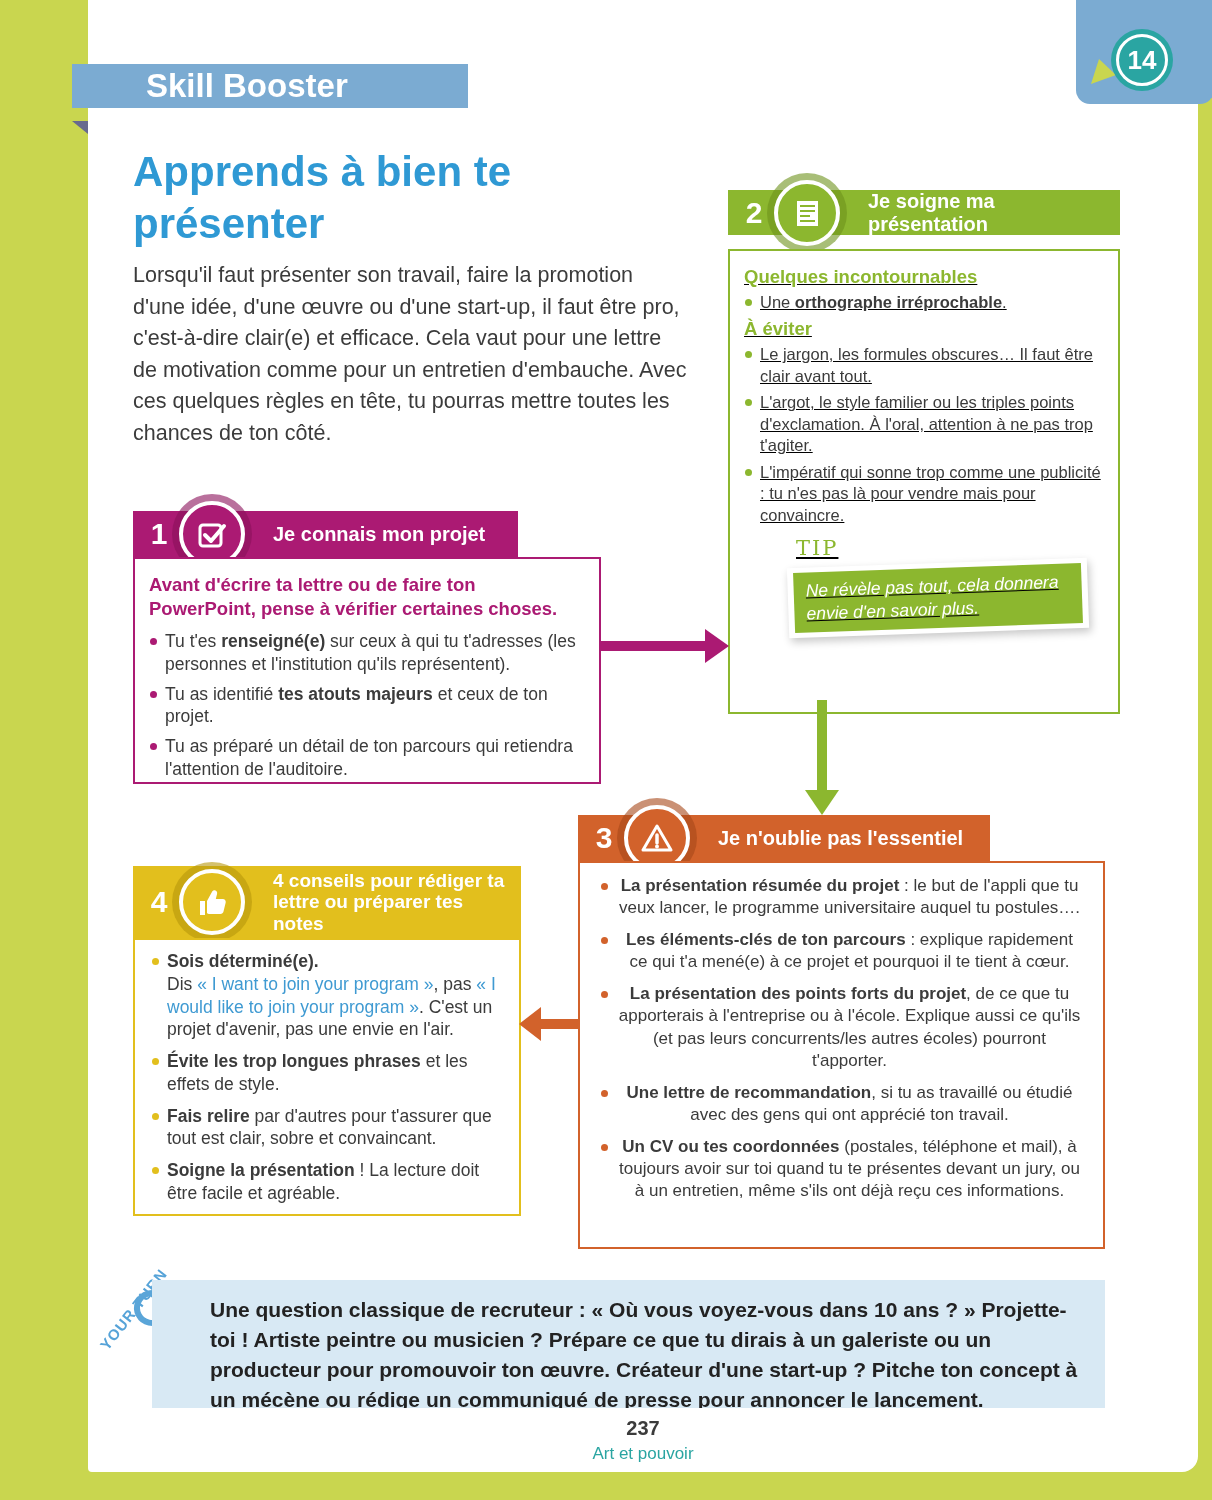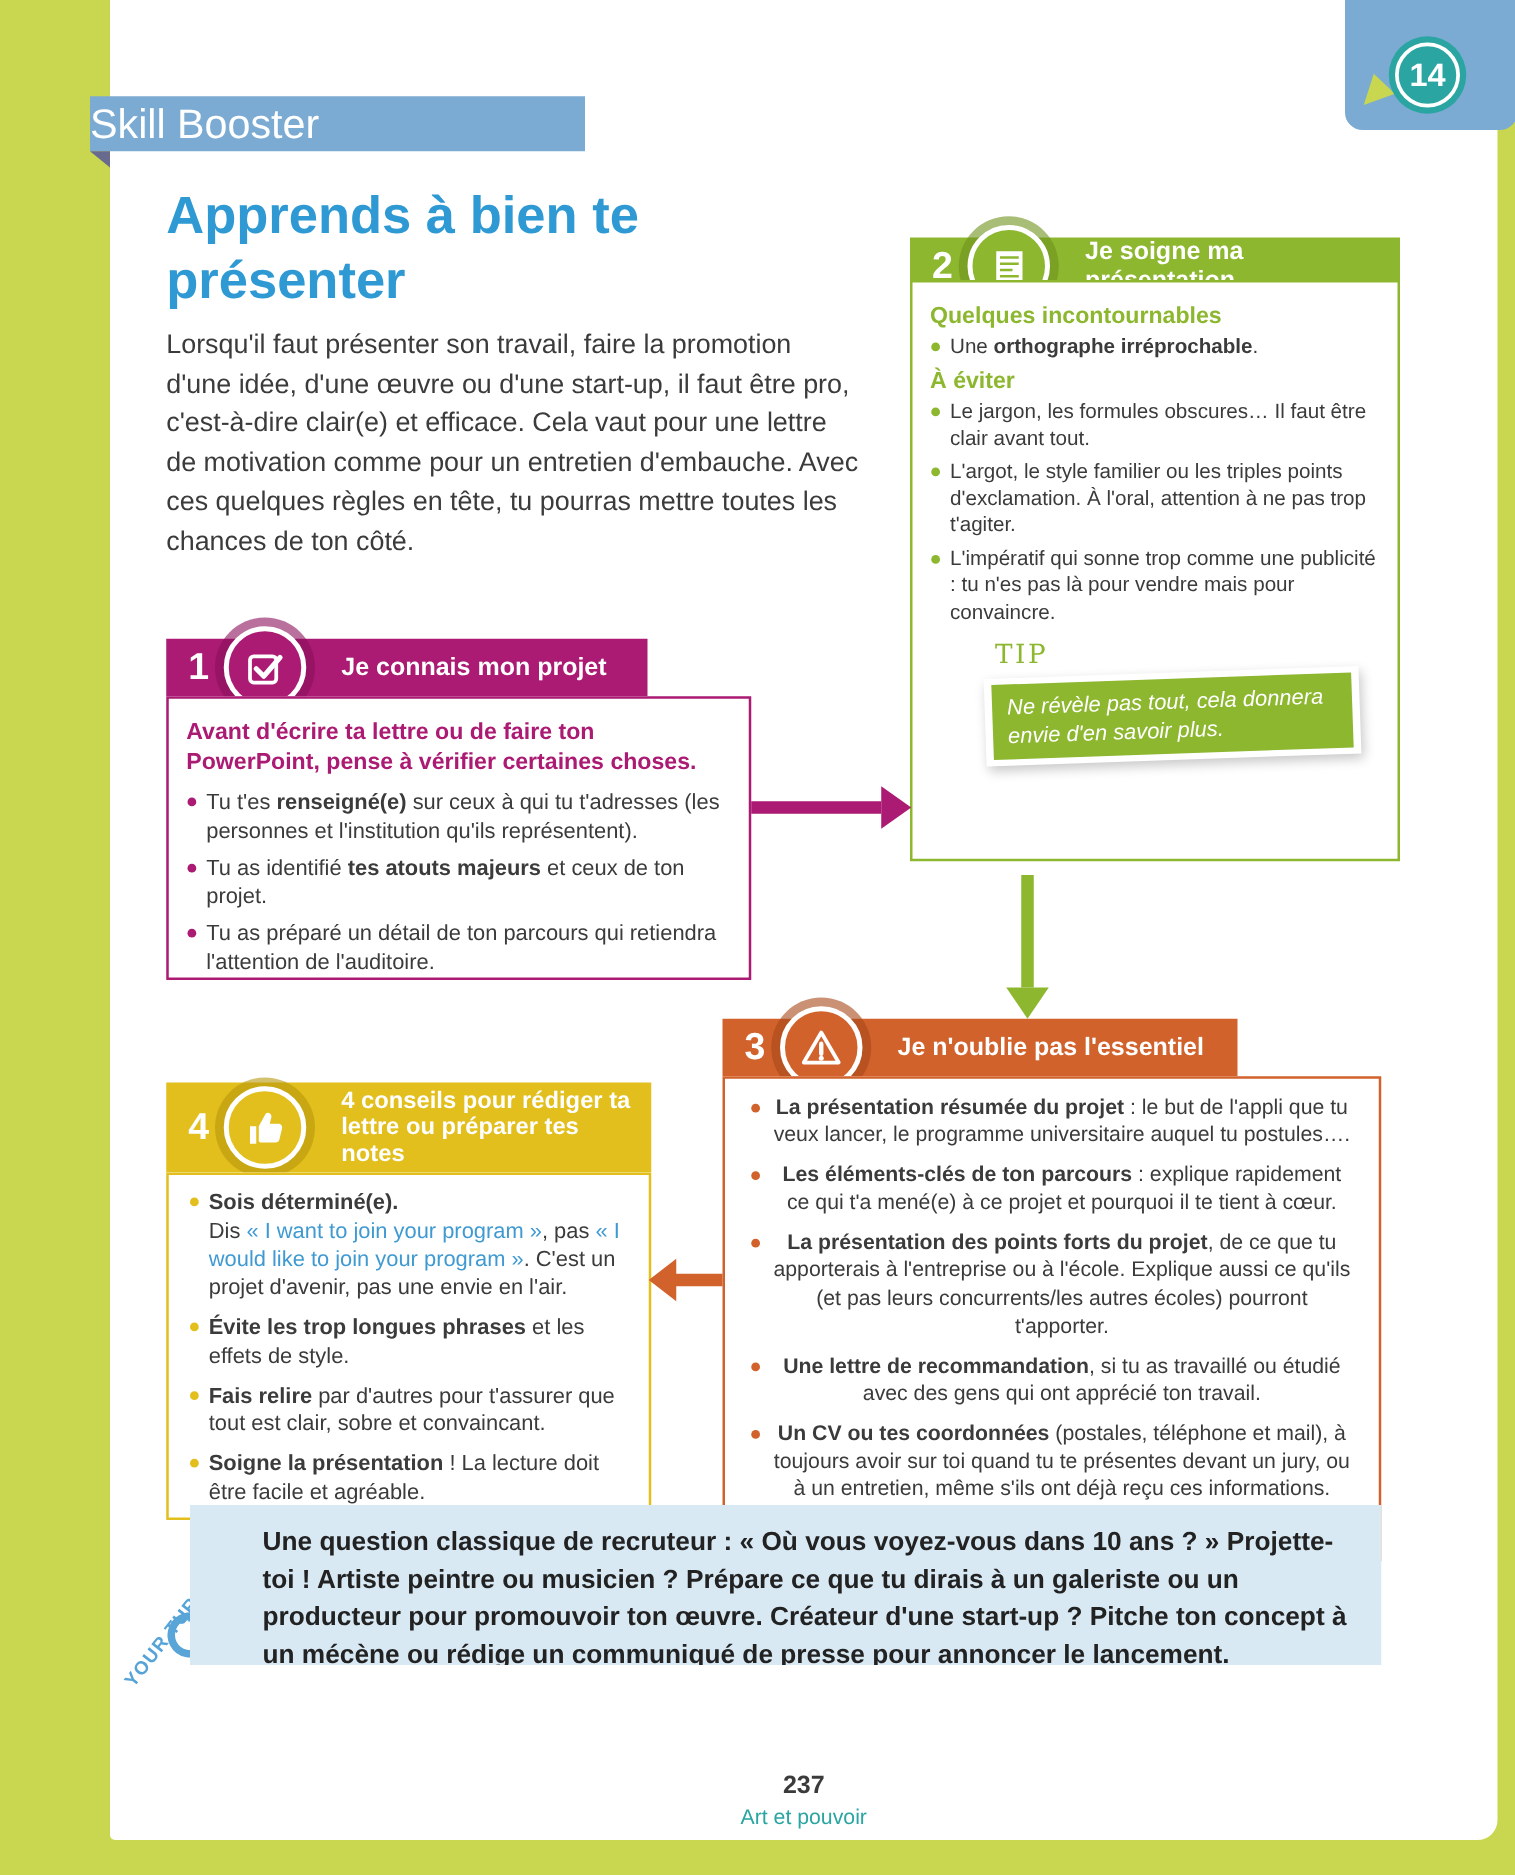--- a/index.html
+++ b/index.html
@@ -18,21 +18,21 @@
   body{font-family:"Liberation Sans",sans-serif;background:#fff;}
   #page{position:relative;width:1212px;height:1500px;background:var(--lime);overflow:hidden;}
   .content{position:absolute;left:88px;top:0;width:1110px;height:1472px;background:#fff;border-radius:0 0 16px 4px;}
 
   
   .tab14{position:absolute;left:1076px;top:0;width:138px;height:104px;background:var(--banner-blue);border-radius:0 0 14px 14px;}
   .tab-circle{position:absolute;left:40px;top:34px;width:52px;height:52px;background:var(--teal);border:3px solid #fff;border-radius:50%;box-shadow:0 0 0 5px var(--teal);display:flex;align-items:center;justify-content:center;color:#fff;font-weight:bold;font-size:26px;}
   .tab-arrow{position:absolute;left:10px;top:54px;width:36px;height:36px;}
 
   
-  .banner{position:absolute;left:72px;top:77px;width:396px;height:44px;background:var(--banner-blue);color:#fff;font-size:33px;font-weight:normal;line-height:44px;}
+  .banner{position:absolute;left:72px;top:64px;width:396px;height:44px;background:var(--banner-blue);color:#fff;font-size:33px;font-weight:bold;line-height:44px;padding-left:74px;}
   .banner-fold{position:absolute;left:72px;top:121px;width:0;height:0;border-top:13px solid #686a8e;border-left:16px solid transparent;}
 
   .page-title{position:absolute;left:133px;top:146px;width:420px;font-size:42px;font-weight:bold;color:var(--head-blue);line-height:1.23;}
   .intro{position:absolute;left:133px;top:260px;width:556px;font-size:21.5px;line-height:1.47;color:var(--text);}
 
   
   .step-header{position:absolute;display:flex;align-items:center;color:#fff;}
   .sh1{left:133px;top:511px;width:385px;height:46px;background:var(--magenta);}
   .sh2{left:728px;top:190px;width:392px;height:45px;background:var(--green);}
   .sh3{left:578px;top:815px;width:412px;height:46px;background:var(--orange);}
@@ -42,21 +42,21 @@
   .sh1 .step-circle{background:var(--magenta);box-shadow:0 0 0 7px rgba(139,17,90,.6);}
   .sh2 .step-circle{background:var(--green);box-shadow:0 0 0 7px rgba(110,146,28,.6);}
   .sh3 .step-circle{background:var(--orange);box-shadow:0 0 0 7px rgba(167,71,25,.6);}
   .sh4 .step-circle{background:var(--yellow);box-shadow:0 0 0 7px rgba(184,152,12,.6);}
   .step-title{margin-left:88px;font-size:20px;font-weight:bold;line-height:1.13;padding-right:6px;}
   .sh4 .step-title{font-size:19px;}
 
   
   .step-body{position:absolute;background:#fff;border:2px solid;overflow:hidden;}
   .sb1{left:133px;top:557px;width:468px;height:227px;border-color:var(--magenta);padding:12px 14px;}
-  .sb2{left:728px;top:224px;width:392px;height:465px;border-color:var(--green);padding:12px 14px;}
+  .sb2{left:728px;top:249px;width:392px;height:465px;border-color:var(--green);padding:12px 14px;text-decoration:underline;}
   .sb3{left:578px;top:861px;width:527px;height:388px;border-color:var(--orange);padding:12px 20px;}
   .sb4{left:133px;top:938px;width:388px;height:278px;border-color:var(--yellow);padding:10px 16px;}
 
   .lead{font-weight:bold;line-height:1.3;margin:2px 0 9px;}
   .sb1 .lead{color:var(--magenta);font-size:18.5px;}
   .sb3 .lead{color:var(--orange);font-size:19px;margin-bottom:8px;}
   .subhead{font-weight:bold;color:var(--green);font-size:18.5px;margin:3px 0 4px;}
 
   ul.bl{list-style:none;padding:0;margin:0;}
   .bl li{position:relative;padding-left:16px;color:var(--text);}
@@ -86,21 +86,21 @@
   #arrow2{left:805px;top:700px;width:34px;height:115px;}
   #arrow2 .ar-shaft{left:12px;top:0;width:10px;height:90px;background:var(--green);}
   #arrow2 .ar-head{left:0;top:90px;border-top:25px solid var(--green);border-left:17px solid transparent;border-right:17px solid transparent;}
   #arrow3{left:519px;top:1007px;width:59px;height:34px;}
   #arrow3 .ar-shaft{left:21px;top:12px;width:38px;height:10px;background:var(--orange);}
   #arrow3 .ar-head{left:0;top:0;border-right:22px solid var(--orange);border-top:17px solid transparent;border-bottom:17px solid transparent;}
 
   
   .yt-label{position:absolute;left:84px;top:1300px;width:100px;color:#56a3d8;font-weight:bold;font-size:15px;letter-spacing:1px;transform:rotate(-52deg);}
   .yt-icon{position:absolute;left:126px;top:1282px;width:52px;height:52px;}
-  .yt-box{position:absolute;left:152px;top:1204px;width:953px;height:128px;background:var(--lightblue);overflow:hidden;}
+  .yt-box{position:absolute;left:152px;top:1280px;width:953px;height:128px;background:var(--lightblue);overflow:hidden;}
   .yt-text{padding:15px 24px 0 58px;font-size:21px;font-weight:bold;line-height:1.43;color:#222;}
 
   
   .footer{position:absolute;left:88px;top:1417px;width:1110px;text-align:center;}
   .footer-num{font-size:20px;font-weight:bold;color:var(--text);}
   .footer-chapter{font-size:17px;color:var(--teal);margin-top:4px;}
 
   .icon40{width:40px;height:40px;display:block;}
 </style>
 </head>

